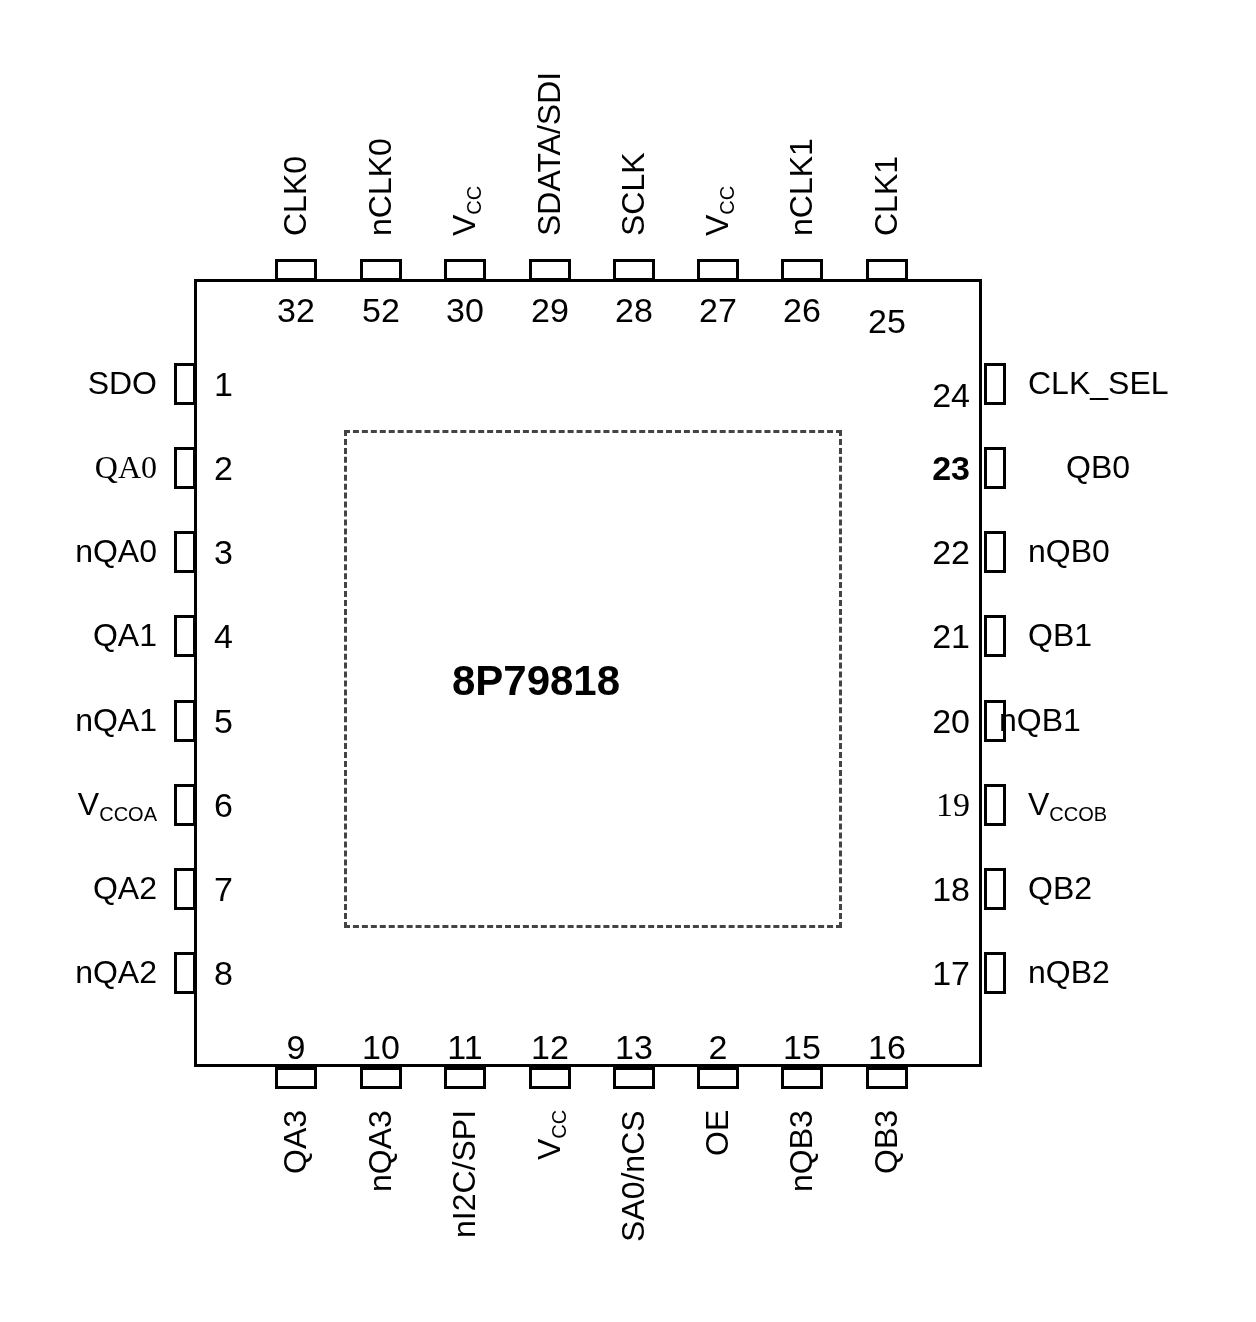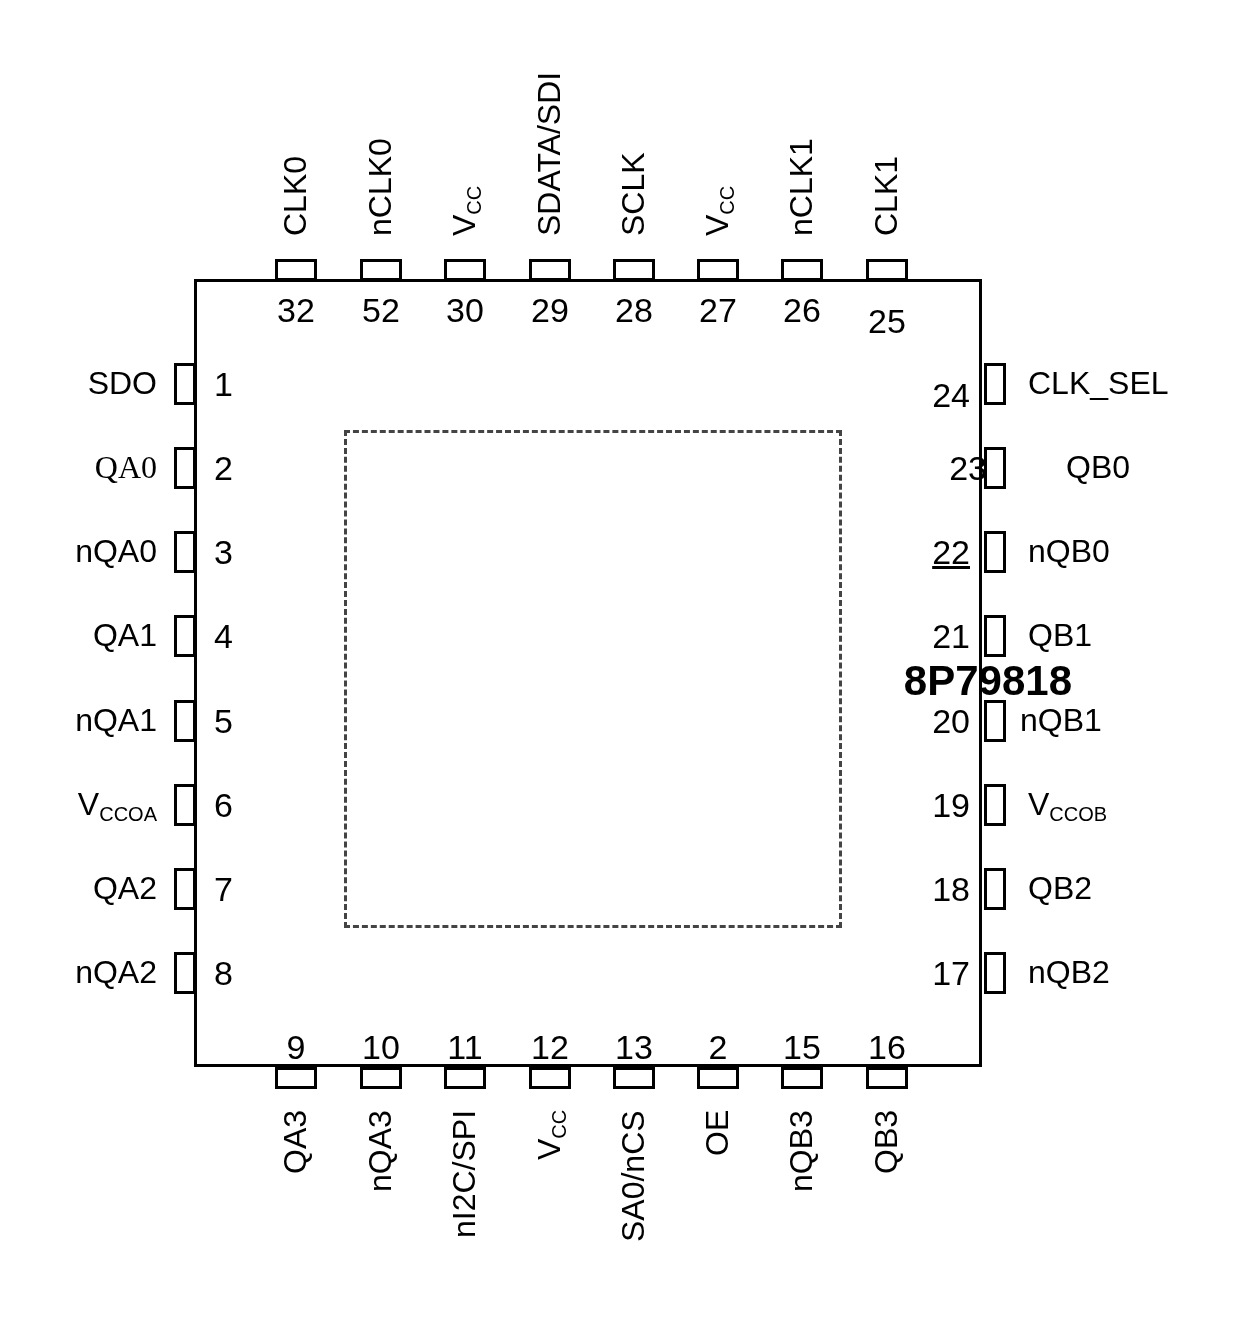--- a/index.html
+++ b/index.html
@@ -9,21 +9,21 @@
           border:3px solid #000; box-sizing:border-box; background:#fff; }
   .pad { position:absolute; background:#fff; border:3px solid #000; box-sizing:border-box; }
   .pad.h { width:42px; height:22px; }   
   .pad.v { width:22px; height:42px; }   
   .num { position:absolute; font-size:34px; line-height:1; white-space:nowrap; }
   .lbl { position:absolute; font-size:32px; line-height:1; white-space:nowrap; }
   .lbl sub { font-size:20px; vertical-align:-6px; }
   .vert { transform-origin:0 0; transform:rotate(-90deg); }
   .thermal { position:absolute; left:344px; top:430px; width:498px; height:498px;
              border:3px dashed #444; box-sizing:border-box; }
-  .partname { position:absolute; left:0; width:1072px; top:657px; text-align:right;
+  .partname { position:absolute; left:0; width:1072px; top:657px; text-align:center;
               font-size:42px; font-weight:bold; }
 </style>
 </head>
 <body>
 
 <div class="chip"></div>
 <div class="thermal"></div>
 <div class="partname">8P79818</div>
 
 <div id="pins-layer">
@@ -51,33 +51,33 @@
     <div class="pad v" style="left: 174px; top: 952px;"></div>
     <div class="num" style="left: 214px; top: 956px;">8</div>
     <div class="lbl" style="right: 1099px; top: 956px;">nQA2</div>
     <div class="pad v" style="left: 984px; top: 952px;"></div>
     <div class="num" style="right: 286px; top: 956px;">17</div>
     <div class="lbl" style="left: 1028px; top: 956px;">nQB2</div>
     <div class="pad v" style="left: 984px; top: 868px;"></div>
     <div class="num" style="right: 286px; top: 872px;">18</div>
     <div class="lbl" style="left: 1028px; top: 872px;">QB2</div>
     <div class="pad v" style="left: 984px; top: 784px;"></div>
-    <div class="num" style="right: 286px; top: 788px;">19</div>
+    <div class="num" style="right: 286px; top: 788px; font-family: Liberation Serif, serif;">19</div>
     <div class="lbl" style="left: 1028px; top: 788px;">V<sub>CCOB</sub></div>
     <div class="pad v" style="left: 984px; top: 700px;"></div>
     <div class="num" style="right: 286px; top: 704px;">20</div>
-    <div class="lbl" style="left: 1020px; top: 704px;">nQB1</div>
+    <div class="lbl" style="left: 999px; top: 704px;">nQB1</div>
     <div class="pad v" style="left: 984px; top: 615px;"></div>
     <div class="num" style="right: 286px; top: 619px;">21</div>
     <div class="lbl" style="left: 1028px; top: 619px;">QB1</div>
     <div class="pad v" style="left: 984px; top: 531px;"></div>
-    <div class="num" style="right: 286px; top: 535px; text-decoration: underline;">22</div>
+    <div class="num" style="right: 286px; top: 535px;">22</div>
     <div class="lbl" style="left: 1028px; top: 535px;">nQB0</div>
     <div class="pad v" style="left: 984px; top: 447px;"></div>
-    <div class="num" style="right: 269px; top: 451px;">23</div>
+    <div class="num" style="right: 286px; top: 451px; font-weight: bold;">23</div>
     <div class="lbl" style="left: 1028px; top: 451px; margin-left: 38px;">QB0</div>
     <div class="pad v" style="left: 984px; top: 363px;"></div>
     <div class="num" style="right: 286px; top: 378px;">24</div>
     <div class="lbl" style="left: 1028px; top: 367px;">CLK_SEL</div>
     <div class="pad h" style="left: 275px; top: 1067px;"></div>
     <div class="num" style="left: 296px; top: 1030px; transform: translateX(-50%);">9</div>
     <div class="pad h" style="left: 360px; top: 1067px;"></div>
     <div class="num" style="left: 381px; top: 1030px; transform: translateX(-50%);">10</div>
     <div class="pad h" style="left: 444px; top: 1067px;"></div>
     <div class="num" style="left: 465px; top: 1030px; transform: translateX(-50%);">11</div>

